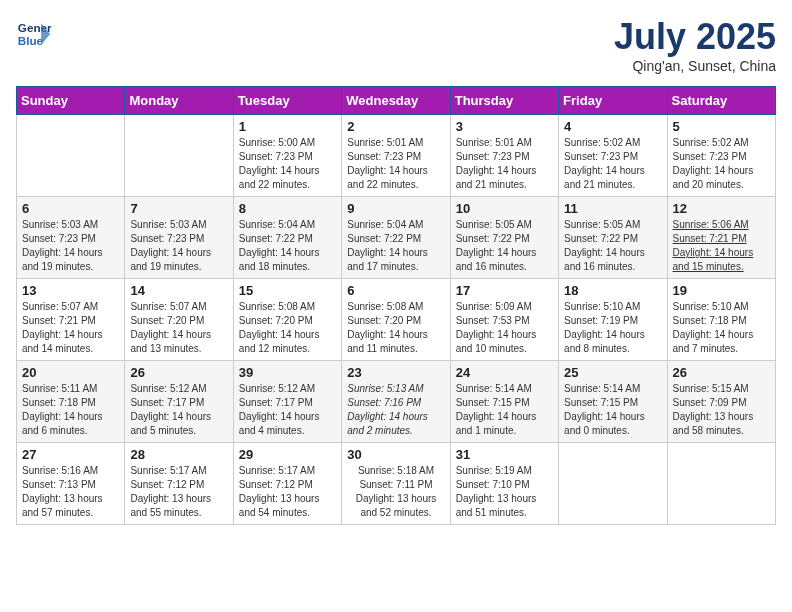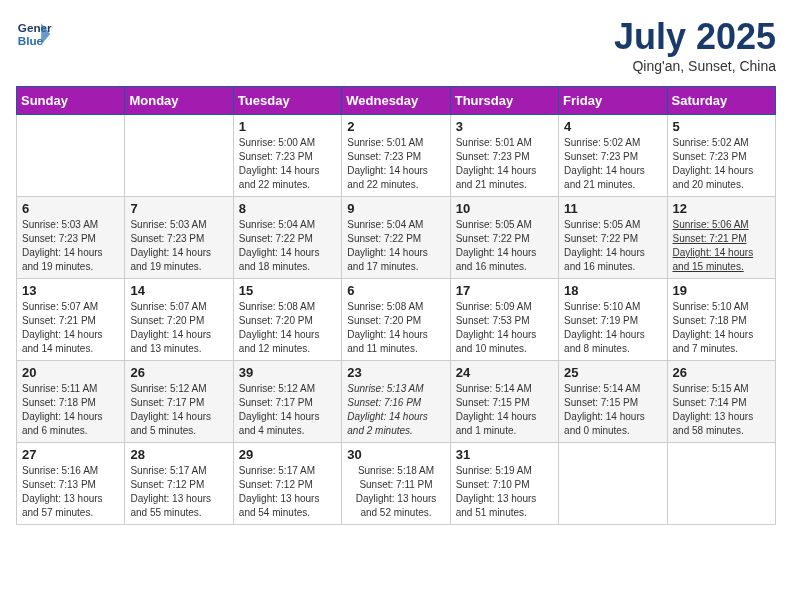--- a/index.html
+++ b/index.html
@@ -290,21 +290,21 @@
         <td>
           <span class="day-number">25</span>
           <div class="day-info" style="white-space: pre-line;">Sunrise: 5:14 AM
 Sunset: 7:15 PM
 Daylight: 14 hours
 and 0 minutes.</div>
         </td>
         <td>
           <span class="day-number">26</span>
           <div class="day-info" style="white-space: pre-line;">Sunrise: 5:15 AM
-Sunset: 7:14 PM
+Sunset: 7:09 PM
 Daylight: 13 hours
 and 58 minutes.</div>
         </td>
       </tr>
       <tr>
         <td>
           <span class="day-number">27</span>
           <div class="day-info" style="white-space: pre-line;">Sunrise: 5:16 AM
 Sunset: 7:13 PM
 Daylight: 13 hours

